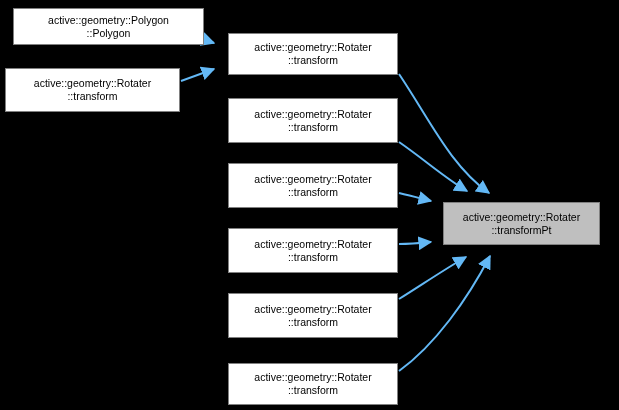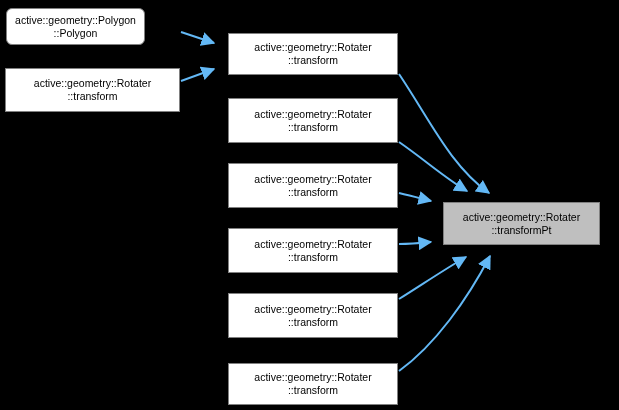--- a/index.html
+++ b/index.html
@@ -30,21 +30,21 @@
     <path d="M 181 81 L 214 69" fill="none" stroke="#63b8f5" stroke-width="2" marker-end="url(#ah)"></path>
 
     <path d="M 399 74 C 430 120 450 165 489 193" fill="none" stroke="#63b8f5" stroke-width="2" marker-end="url(#ah)"></path>
     <path d="M 399 142 C 425 160 445 178 467 191" fill="none" stroke="#63b8f5" stroke-width="2" marker-end="url(#ah)"></path>
     <path d="M 399 193 C 412 196 423 199 431 201" fill="none" stroke="#63b8f5" stroke-width="2" marker-end="url(#ah)"></path>
     <path d="M 399 244 C 411 244 421 243 431 242" fill="none" stroke="#63b8f5" stroke-width="2" marker-end="url(#ah)"></path>
     <path d="M 399 299 C 420 286 445 269 466 257" fill="none" stroke="#63b8f5" stroke-width="2" marker-end="url(#ah)"></path>
     <path d="M 399 371 C 435 345 467 300 490 256" fill="none" stroke="#63b8f5" stroke-width="2" marker-end="url(#ah)"></path>
   </svg>
 
-  <div class="node" style="left:6px;top:8px;width:139px;height:37px;border-radius:6px;">
+  <div class="node" style="left:13px;top:8px;width:191px;height:37px;">
     <span class="lbl">active::geometry::Polygon
 ::Polygon</span>
   </div>
   <div class="node" style="left:5px;top:68px;width:175px;height:44px;">
     <span class="lbl">active::geometry::Rotater
 ::transform</span>
   </div>
 
   <div class="node" style="left:228px;top:33px;width:170px;height:42px;">
     <span class="lbl">active::geometry::Rotater

